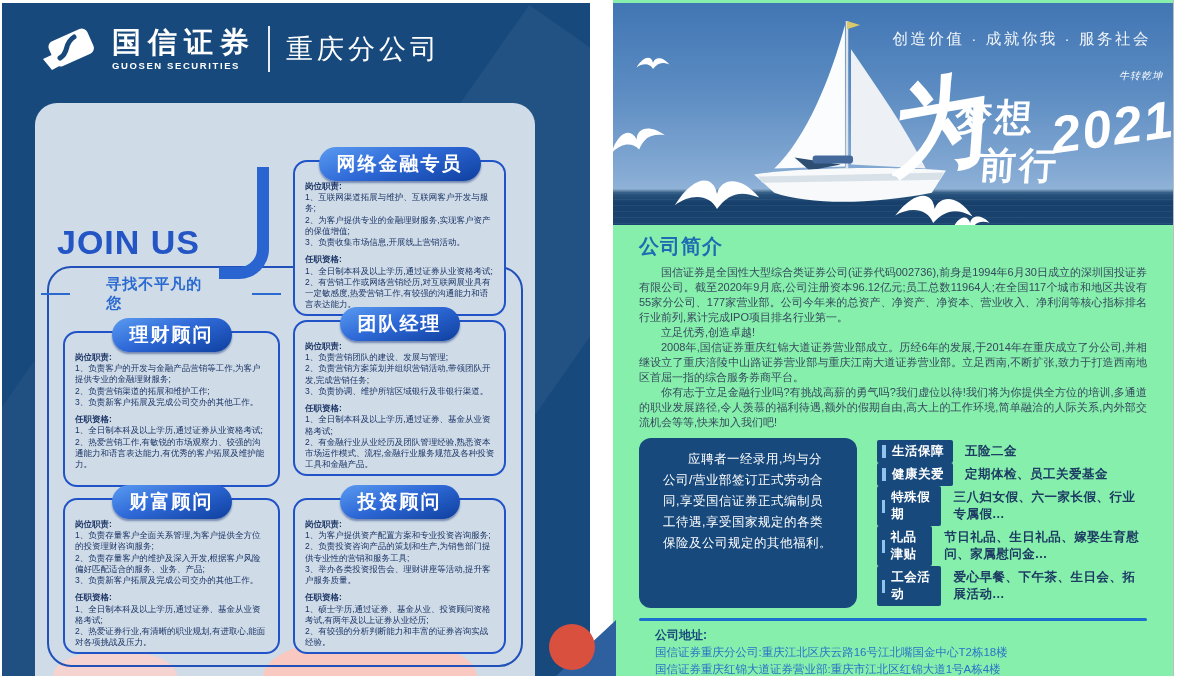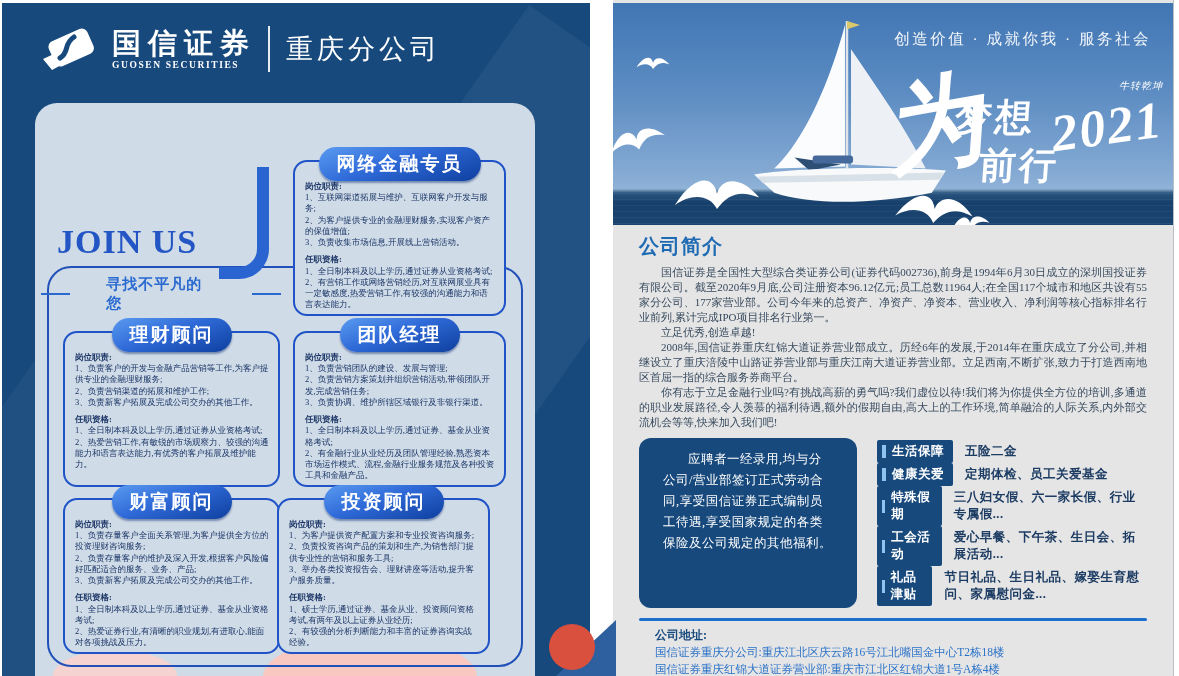--- a/index.html
+++ b/index.html
@@ -1,17 +1,17 @@
 <!DOCTYPE html>
 <html><head>
 <meta charset="utf-8">
 <style>
   html,body{margin:0;padding:0;background:#e8e8e8;}
   #canvas{position:relative;width:1179px;height:676px;background:#ffffff;overflow:hidden;
-          font-family:Liberation Serif, serif;}
+          font-family:Liberation Sans, sans-serif;}
 
   
   .left-page{position:absolute;left:2px;top:3px;width:588px;height:673px;background:#17497d;overflow:hidden;}
   .lp-shine1{position:absolute;right:-60px;top:40px;width:240px;height:340px;background:rgba(255,255,255,.05);transform:rotate(35deg);}
   .lp-shine2{position:absolute;left:-80px;bottom:-40px;width:220px;height:320px;background:rgba(255,255,255,.04);transform:rotate(35deg);}
 
   .logo-row{position:absolute;left:36px;top:20px;display:flex;align-items:center;z-index:3;}
   .logo-icon{width:64px;height:52px;}
   .logo-text{margin-left:10px;}
   .logo-cn{font-size:29px;font-weight:700;color:#fff;letter-spacing:7px;line-height:1.1;}
@@ -46,35 +46,35 @@
         box-shadow:0 2px 2px rgba(10,40,110,.45);}
   .job-body{padding:19px 9px 6px 10px;font-size:8.5px;line-height:1.32;color:#1b3566;overflow:hidden;height:calc(100% - 25px);}
   .lbl{font-weight:700;}
   .sp{margin-top:6px;}
 
   .corner-diag{position:absolute;left:556px;top:620px;width:60px;height:56px;background:#2e5f9e;
                clip-path:polygon(100% 0,100% 100%,0 100%);z-index:1;}
   .red-circle{position:absolute;left:549px;top:624px;width:46px;height:46px;border-radius:50%;background:#d9503f;z-index:2;}
 
   
-  .right-page{position:absolute;left:613px;top:0;width:560px;height:676px;background:#e5e5e5;border-right:1.5px solid #b9bec4;}
+  .right-page{position:absolute;left:613px;top:0;width:560px;height:676px;background:#86efac;border-right:1.5px solid #b9bec4;}
   .photo{position:relative;margin-top:3px;height:222px;overflow:hidden;
          background:linear-gradient(180deg,#4176b4 0%,#5c8cc2 40%,#86abd4 78%,#a9c4e0 100%);}
   .sea{position:absolute;left:0;right:0;top:186px;height:36px;
        background:linear-gradient(180deg,#8fadcc 0,#2a567f 4px,#173f6b 14px,#1a4570 100%);}
   .sea-streaks{position:absolute;left:0;right:0;top:190px;height:32px;
        background:repeating-linear-gradient(180deg,rgba(255,255,255,.10) 0 1px,transparent 1px 6px);opacity:.5;}
   .boat{position:absolute;left:100px;top:12px;width:272px;height:202px;}
   .gull{position:absolute;}
   .slogan{position:absolute;right:22px;top:26px;color:#f2f6fa;font-size:15.5px;letter-spacing:2.5px;font-weight:500;}
   .wei{position:absolute;left:270px;top:72px;font-size:100px;line-height:1;color:#fff;font-style:italic;font-weight:700;transform:rotate(-10deg);}
   .dream1{position:absolute;left:342px;top:90px;font-size:37px;font-weight:700;color:#fff;letter-spacing:3px;transform:skewX(-4deg);}
   .dream2{position:absolute;left:366px;top:138px;font-size:37px;font-weight:700;color:#fff;letter-spacing:3px;transform:skewX(-4deg);}
   .year{position:absolute;left:438px;top:94px;font-size:52px;font-weight:700;font-style:italic;color:#fff;transform:rotate(-8deg);letter-spacing:2px;}
-  .year-small{position:absolute;left:506px;top:76px;font-size:10px;color:#fff;font-style:italic;letter-spacing:1px;}
+  .year-small{position:absolute;left:506px;top:66px;font-size:10px;color:#fff;font-style:italic;letter-spacing:1px;}
 
   .intro{padding:8px 26px 0 26px;}
   .intro h2{margin:0 0 5px 0;font-size:20px;font-weight:700;color:#1e6bb3;letter-spacing:1px;}
   .intro p{margin:0;font-size:11px;line-height:15px;color:#36495e;text-indent:2em;text-align:justify;}
 
   .bene-row{margin:8px 26px 0 26px;display:flex;align-items:stretch;}
   .offer-box{width:170px;background:#17497d;border-radius:12px;padding:11px 24px;color:#fff;
              font-size:12.5px;line-height:1.68;text-indent:2em;letter-spacing:.5px;}
   .bene-list{flex:1;margin-left:16px;display:flex;flex-direction:column;justify-content:space-between;padding:2px 4px;}
   .bene-item{display:flex;align-items:center;}
@@ -145,21 +145,21 @@
           <div class="lbl">岗位职责:</div>
           <div>1、负责客户的开发与金融产品营销等工作,为客户提供专业的金融理财服务;</div>
           <div>2、负责营销渠道的拓展和维护工作;</div>
           <div>3、负责新客户拓展及完成公司交办的其他工作。</div>
           <div class="lbl sp">任职资格:</div>
           <div>1、全日制本科及以上学历,通过证券从业资格考试;</div>
           <div>2、热爱营销工作,有敏锐的市场观察力、较强的沟通能力和语言表达能力,有优秀的客户拓展及维护能力。</div>
         </div>
       </div>
 
-      <div class="job-card" style="left:258px;top:228px;width:209px;height:152px;">
+      <div class="job-card" style="left:258px;top:217px;width:209px;height:152px;">
         <div class="pill">团队经理</div>
         <div class="job-body">
           <div class="lbl">岗位职责:</div>
           <div>1、负责营销团队的建设、发展与管理;</div>
           <div>2、负责营销方案策划并组织营销活动,带领团队开发,完成营销任务;</div>
           <div>3、负责协调、维护所辖区域银行及非银行渠道。</div>
           <div class="lbl sp">任职资格:</div>
           <div>1、全日制本科及以上学历,通过证券、基金从业资格考试;</div>
           <div>2、有金融行业从业经历及团队管理经验,熟悉资本市场运作模式、流程,金融行业服务规范及各种投资工具和金融产品。</div>
         </div>
@@ -171,21 +171,21 @@
           <div class="lbl">岗位职责:</div>
           <div>1、负责存量客户全面关系管理,为客户提供全方位的投资理财咨询服务;</div>
           <div>2、负责存量客户的维护及深入开发,根据客户风险偏好匹配适合的服务、业务、产品;</div>
           <div>3、负责新客户拓展及完成公司交办的其他工作。</div>
           <div class="lbl sp">任职资格:</div>
           <div>1、全日制本科及以上学历,通过证券、基金从业资格考试;</div>
           <div>2、热爱证券行业,有清晰的职业规划,有进取心,能面对各项挑战及压力。</div>
         </div>
       </div>
 
-      <div class="job-card" style="left:242px;top:395px;width:209px;height:152px;">
+      <div class="job-card" style="left:258px;top:395px;width:209px;height:152px;">
         <div class="pill">投资顾问</div>
         <div class="job-body">
           <div class="lbl">岗位职责:</div>
           <div>1、为客户提供资产配置方案和专业投资咨询服务;</div>
           <div>2、负责投资咨询产品的策划和生产,为销售部门提供专业性的营销和服务工具;</div>
           <div>3、举办各类投资报告会、理财讲座等活动,提升客户服务质量。</div>
           <div class="lbl sp">任职资格:</div>
           <div>1、硕士学历,通过证券、基金从业、投资顾问资格考试,有两年及以上证券从业经历;</div>
           <div>2、有较强的分析判断能力和丰富的证券咨询实战经验。</div>
         </div>
@@ -265,30 +265,30 @@
         <div class="bene-item">
           <span class="tag">
               <span class="bar"></span>
               <span>特殊假期</span>
             </span>
           <span class="bene-desc">三八妇女假、六一家长假、行业专属假...</span>
         </div>
         <div class="bene-item">
           <span class="tag">
               <span class="bar"></span>
+              <span>礼品津贴</span>
+            </span>
+          <span class="bene-desc">节日礼品、生日礼品、嫁娶生育慰问、家属慰问金...</span>
+        </div>
+        <div class="bene-item">
+          <span class="tag">
+              <span class="bar"></span>
               <span>工会活动</span>
             </span>
           <span class="bene-desc">爱心早餐、下午茶、生日会、拓展活动...</span>
-        </div>
-        <div class="bene-item">
-          <span class="tag">
-              <span class="bar"></span>
-              <span>礼品津贴</span>
-            </span>
-          <span class="bene-desc">节日礼品、生日礼品、嫁娶生育慰问、家属慰问金...</span>
         </div>
       </div>
     </div>
 
     <div class="rule"></div>
 
     <div class="addr">
       <div class="addr-h">公司地址:</div>
       <div class="addr-line">国信证券重庆分公司:重庆江北区庆云路16号江北嘴国金中心T2栋18楼</div>
       <div class="addr-line">国信证券重庆红锦大道证券营业部:重庆市江北区红锦大道1号A栋4楼</div>

